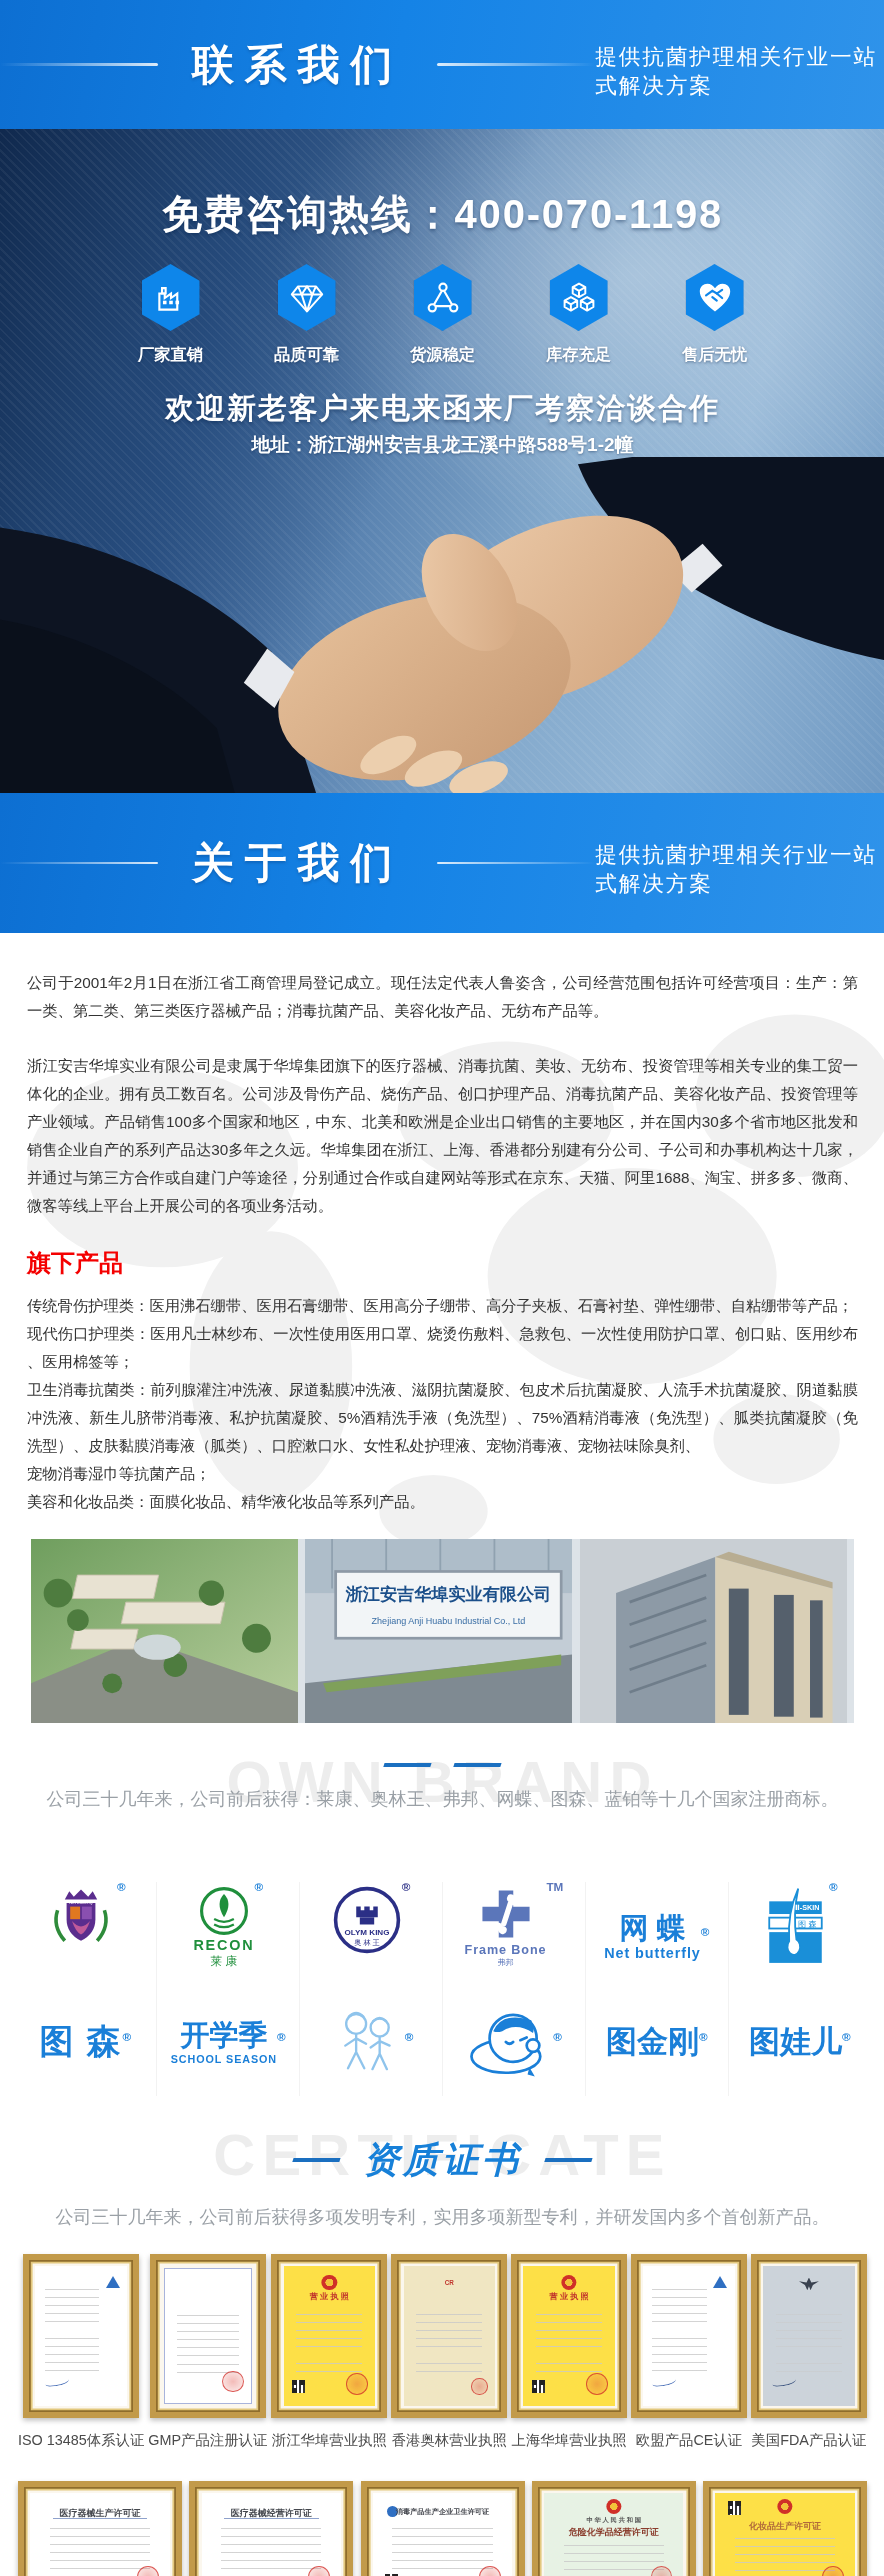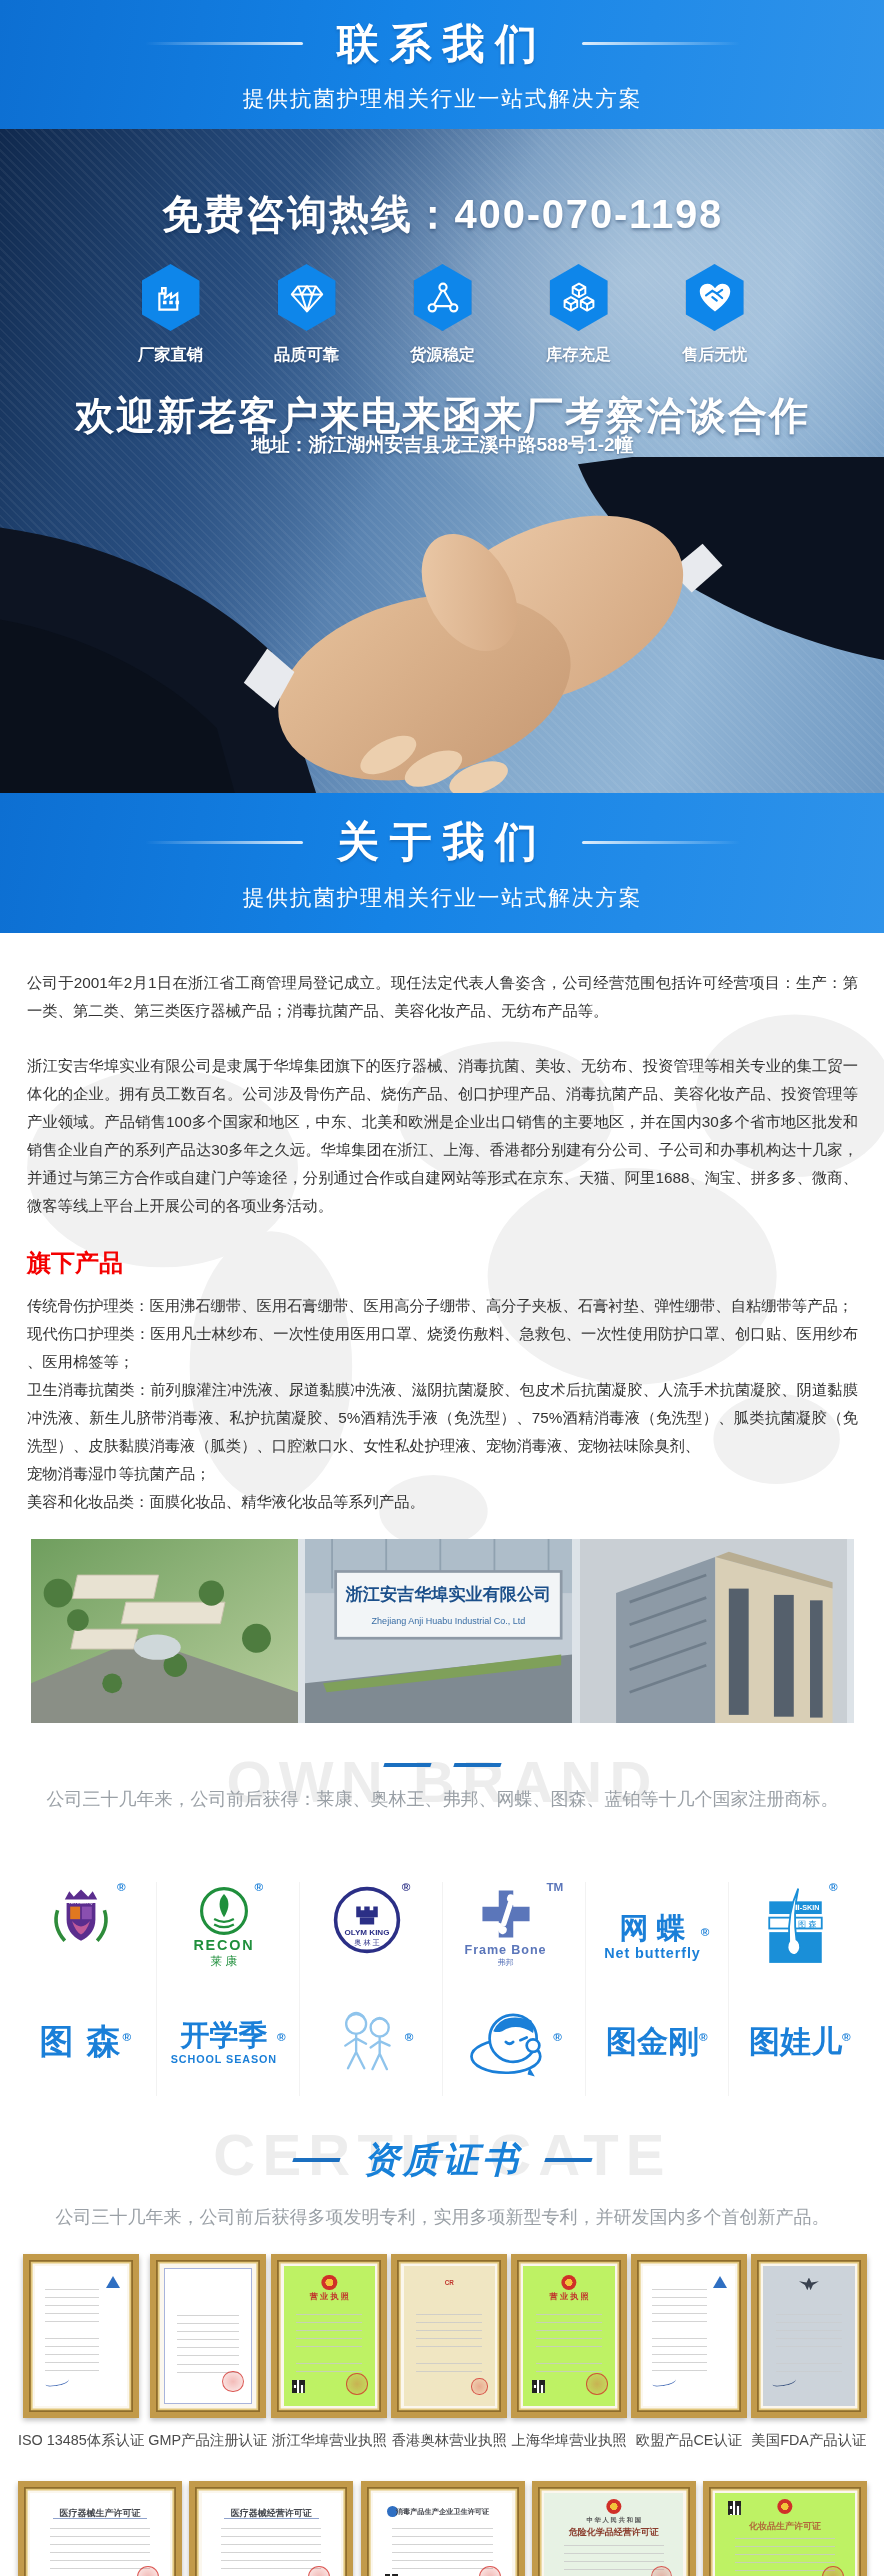--- a/index.html
+++ b/index.html
@@ -8,21 +8,21 @@
     width: 885px; margin: 0 auto;
     font-family: "Liberation Sans", "DejaVu Sans", sans-serif;
     color:#333;
   }
   .page { width:885px; position:relative; overflow:hidden; }
 
   
   .band {
     height:129px;
     background: linear-gradient(100deg,#0d6fd2 0%, #1583e6 45%, #2f93ea 100%);
-    display:flex; flex-direction:column; align-items:center; justify-content:center;
+    display:flex; align-items:center; justify-content:center;
     position:relative;
   }
   .band2 { height:140px; }
   .band .title-row { display:flex; align-items:center; gap:34px; }
   .band .deco-line { width:158px; height:2.7px; border-radius:1.8px; }
   .band .deco-left  { background:linear-gradient(90deg, rgba(255,255,255,0), rgba(255,255,255,.85)); }
   .band .deco-right { background:linear-gradient(270deg, rgba(255,255,255,0), rgba(255,255,255,.85)); }
   .band .band-title {
     color:#fff; font-size:42px; font-weight:900; letter-spacing:10.8px;
     text-shadow:0 1.8px 2.7px rgba(0,40,90,.25); white-space:nowrap;
@@ -53,21 +53,21 @@
     clip-path:polygon(50% 0,100% 25%,100% 75%,50% 100%,0 75%,0 25%);
     display:flex; align-items:center; justify-content:center;
     box-shadow:0 2.7px 7.2px rgba(0,30,80,.35);
   }
   .feature .flabel {
     margin-top:12.6px; color:#fff; font-size:16.3px; font-weight:800; white-space:nowrap;
     text-shadow:0 0.9px 2.7px rgba(0,30,70,.5);
   }
   .welcome {
     position:absolute; top:260px; width:100%; text-align:center;
-    color:#fff; font-size:39px; font-weight:800; letter-spacing:1.8px;
+    color:#fff; font-size:29px; font-weight:800; letter-spacing:1.8px;
     text-shadow:0 1.8px 3.6px rgba(0,30,70,.45);
   }
   .address {
     position:absolute; top:303px; width:100%; text-align:center;
     color:#fff; font-size:19px; font-weight:700;
     text-shadow:0 0.9px 2.7px rgba(0,30,70,.45);
   }
   .handshake { position:absolute; bottom:0; left:0; }
 
   
@@ -120,21 +120,21 @@
   .cert-row { display:flex; justify-content:space-between; padding:0 18px; margin-top:23.5px; }
   .cert-item { display:flex; flex-direction:column; align-items:center; }
   .frame {
     position:relative; background:#fbf7ee;
     border:6.3px solid #c29a4a;
     box-shadow: inset 0 0 0 1.8px #8f6d2c, inset 0 0 0 3.6px #e3c87e, 0 2.7px 5.4px rgba(0,0,0,.28);
   }
   .frame-sm { width:116px; height:164px; }
   .frame-lg { width:164px; height:128px; }
   .paper { position:absolute; left:6.3px; top:6.3px; right:6.3px; bottom:6.3px; background:#ffffff; overflow:hidden; }
-  .paper.cream  { background:#bef264; }
+  .paper.cream  { background:#fde047; }
   .paper.yellow { background:#f0e6c2; }
   .paper.green  { background:#e7f2e4; }
   .paper.gray   { background:#ccd3da; }
   .hlines {
     position:absolute; left:14%; right:14%; top:34%; height:46%;
     background:repeating-linear-gradient(180deg, #c9c9c9 0 0.9px, transparent 0.9px 8.1px);
     opacity:.8;
   }
   .hlines.left { left:10%; right:30%; top:16%; height:60%; }
   .cert-mini-title {

